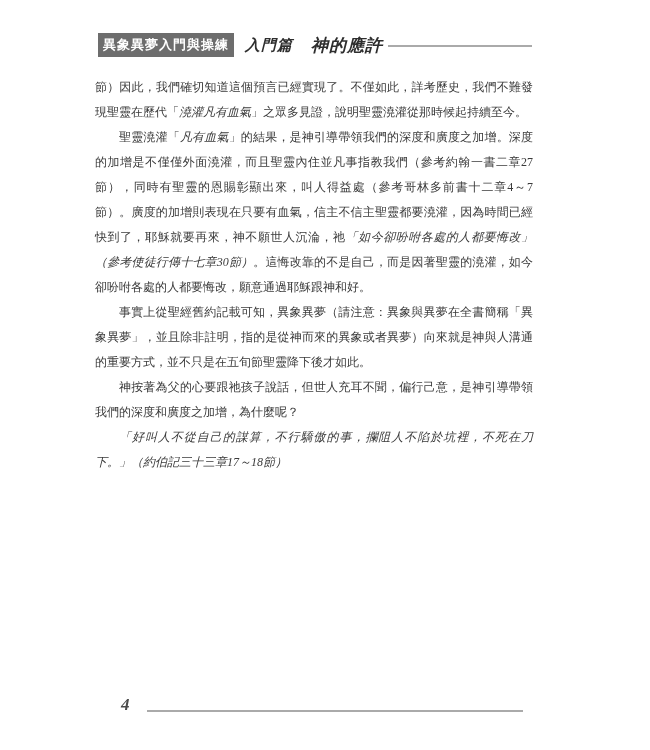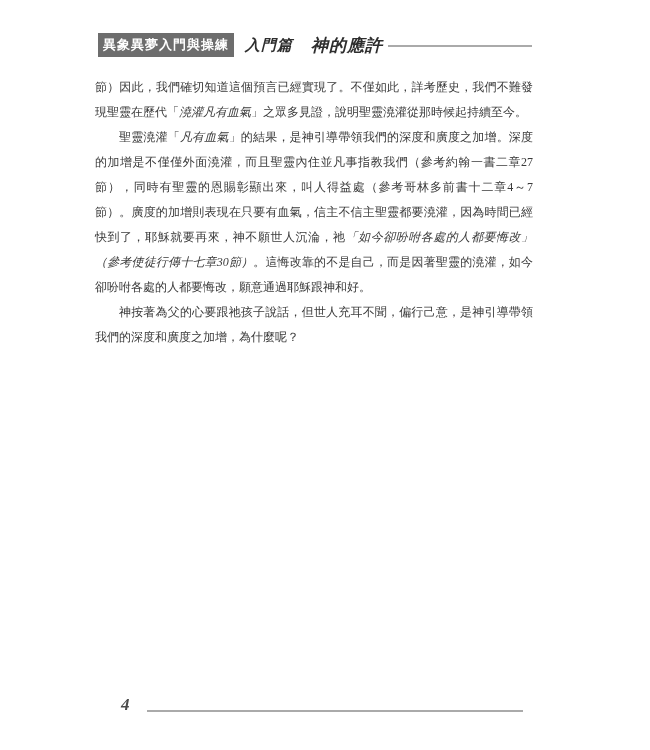--- a/index.html
+++ b/index.html
@@ -103,21 +103,23 @@
       <span>異象異夢入門與操練</span>
     </div>
     <span class="header-section">入門篇</span>
     <span class="header-chapter">神的應許</span>
     <div class="header-rule"></div>
   </div>
 
   <div class="body-text">
       <p class=""><span class="normal">節）因此，我們確切知道這個預言已經實現了。不僅如此，詳考歷史，我們不難發現聖靈在歷代「</span><span class="kai">澆灌凡有血氣</span><span class="normal">」之眾多見證，說明聖靈澆灌從那時候起持續至今。</span></p>
       <p class="indent"><span class="normal">聖靈澆灌「</span><span class="kai">凡有血氣</span><span class="normal">」的結果，是神引導帶領我們的深度和廣度之加增。深度的加增是不僅僅外面澆灌，而且聖靈內住並凡事指教我們（參考約翰一書二章27節），同時有聖靈的恩賜彰顯出來，叫人得益處（參考哥林多前書十二章4～7節）。廣度的加增則表現在只要有血氣，信主不信主聖靈都要澆灌，因為時間已經快到了，耶穌就要再來，神不願世人沉淪，祂</span><span class="kai">「如今卻吩咐各處的人都要悔改」（參考使徒行傳十七章30節）</span><span class="normal">。這悔改靠的不是自己，而是因著聖靈的澆灌，如今卻吩咐各處的人都要悔改，願意通過耶穌跟神和好。</span></p>
+      <p class="indent"><span class="normal">事實上從聖經舊約記載可知，異象異夢（請注意：異象與異夢在全書簡稱「異象異夢」，並且除非註明，指的是從神而來的異象或者異夢）向來就是神與人溝通的重要方式，並不只是在五旬節聖靈降下後才如此。</span></p>
       <p class="indent"><span class="normal">神按著為父的心要跟祂孩子說話，但世人充耳不聞，偏行己意，是神引導帶領我們的深度和廣度之加增，為什麼呢？</span></p>
+      <p class="indent"><span class="kai">「好叫人不從自己的謀算，不行驕傲的事，攔阻人不陷於坑裡，不死在刀下。」（約伯記三十三章17～18節）</span></p>
     </div>
 
   <div class="footer">
     <span class="page-number">4</span>
     <div class="footer-rule"></div>
   </div>
 
 </div>
 
 </body></html>

